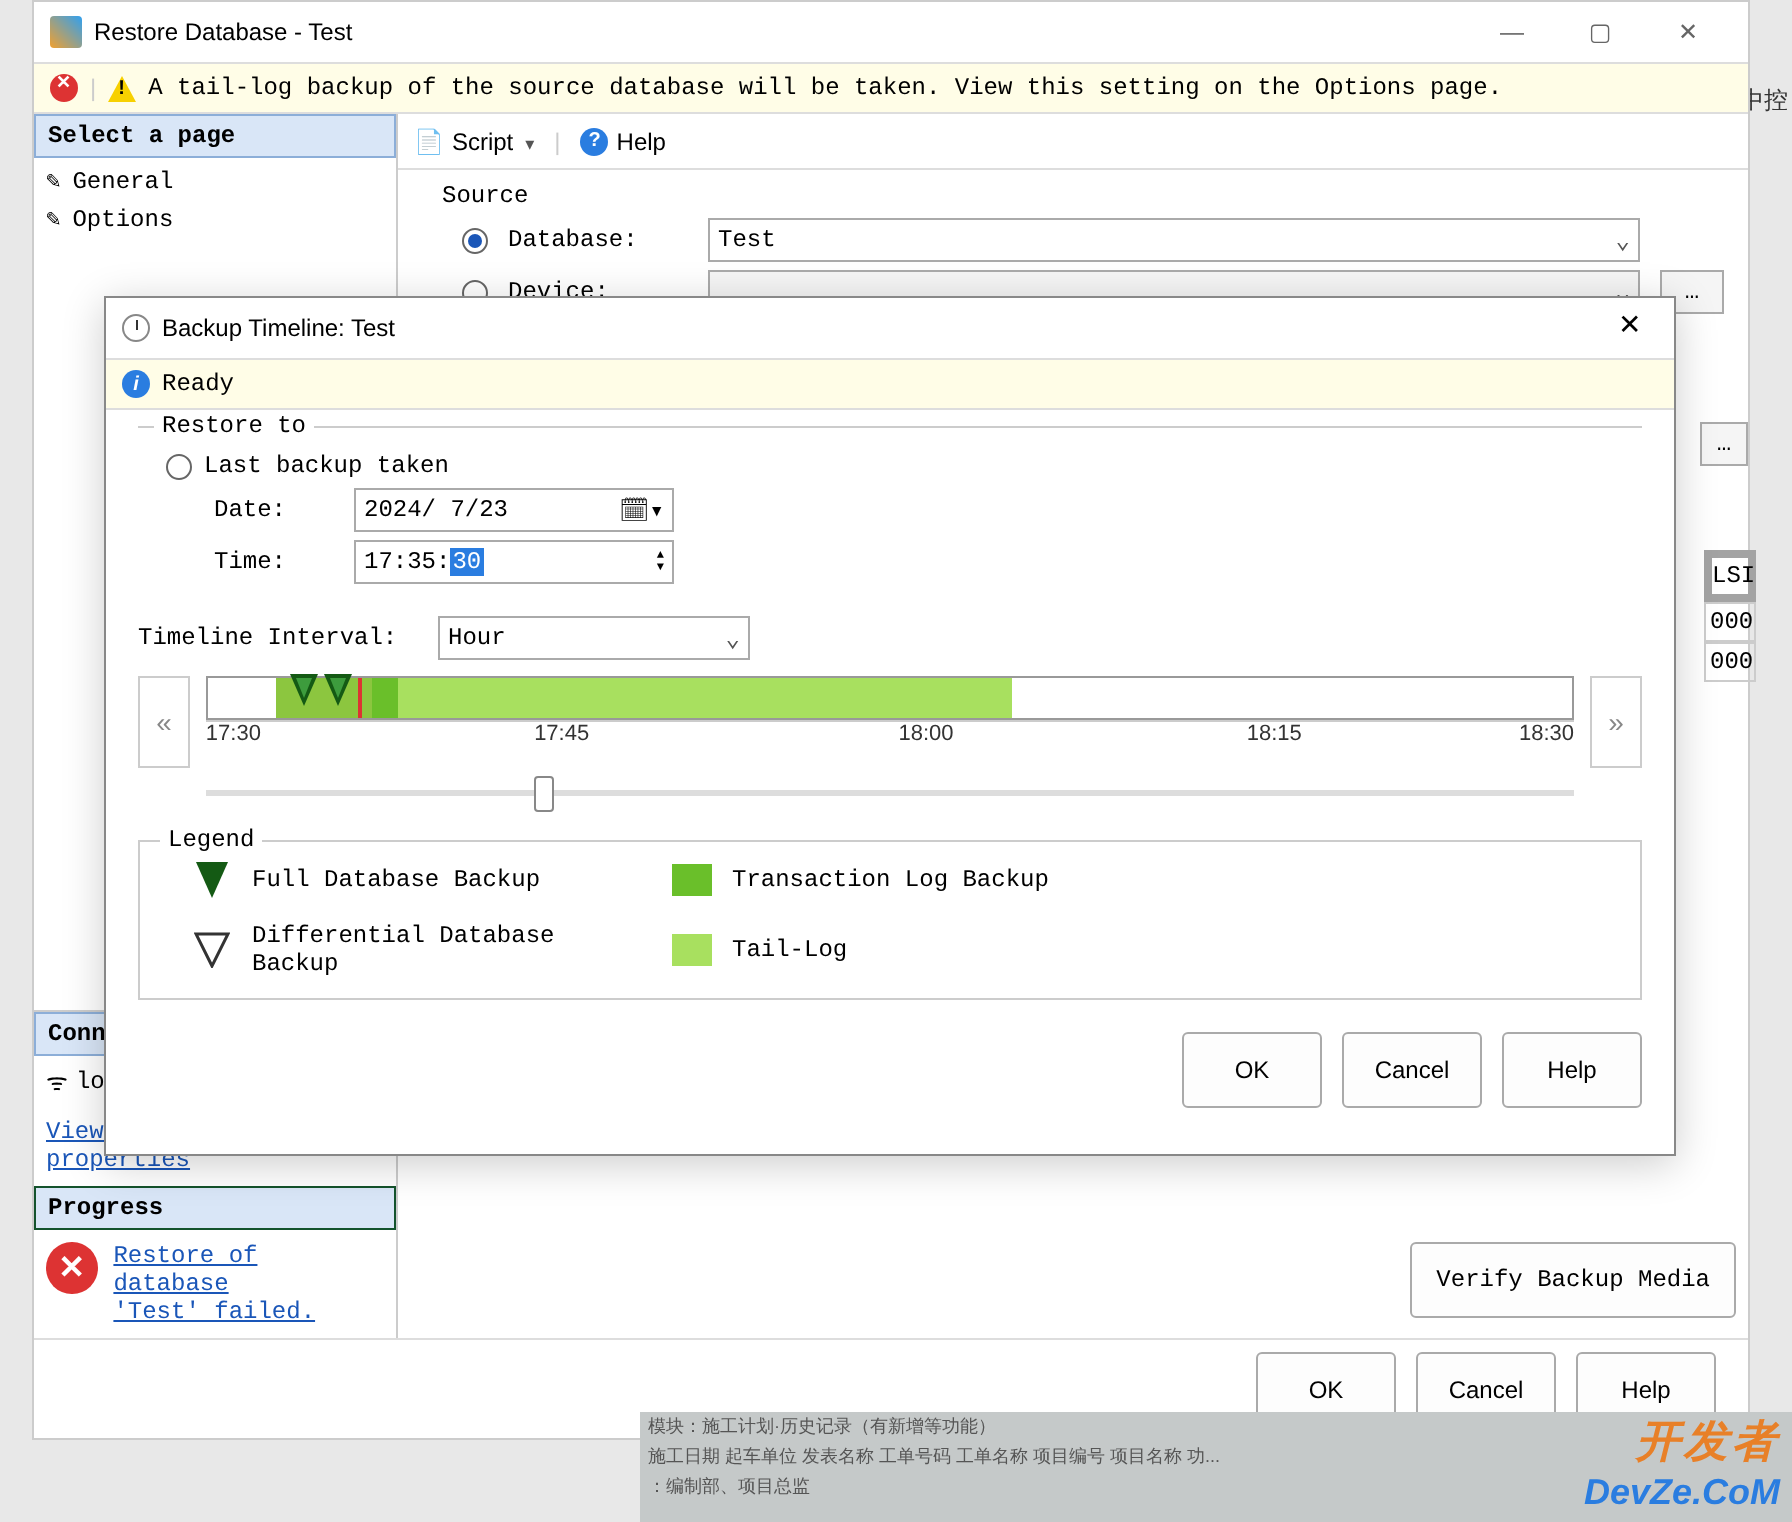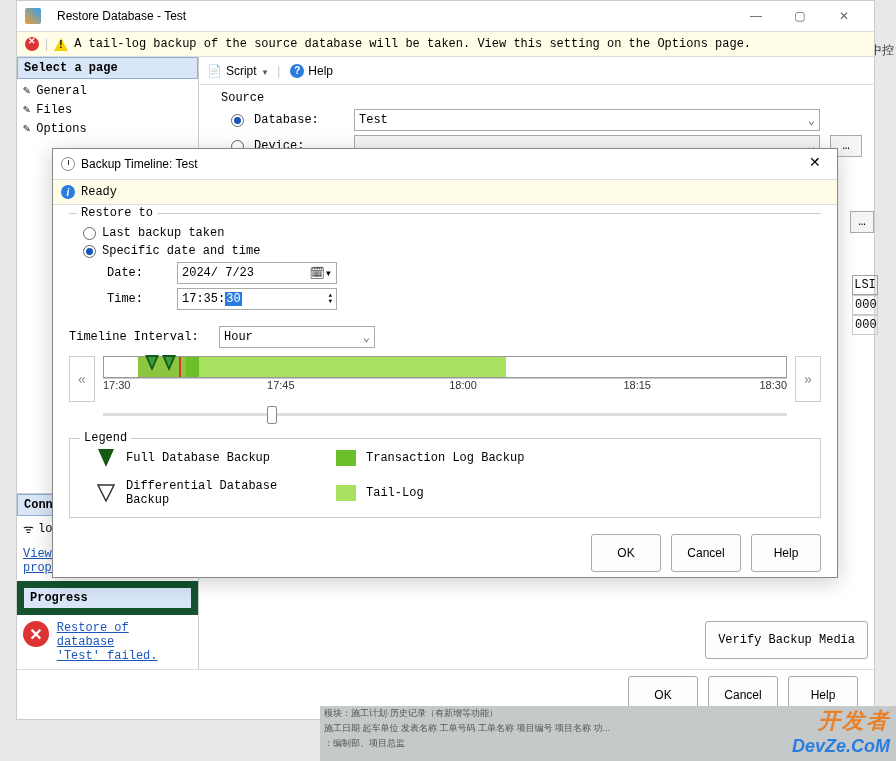--- a/index.html
+++ b/index.html
@@ -2,42 +2,42 @@
 <html><head>
 <meta charset="utf-8">
 <style>
 * { box-sizing: border-box; margin: 0; padding: 0; }
 body { font-family: "Segoe UI", Tahoma, sans-serif; font-size: 12px; background: #e8e8e8; width: 896px; height: 761px; position: relative; overflow: hidden; }
 .mono { font-family: "Courier New", monospace; }
 
 
 .main-window { position: absolute; top: 0; left: 16px; width: 859px; height: 720px; background: #fff; border: 1px solid #ccc; }
 .titlebar { height: 30px; background: #fff; display: flex; align-items: center; padding: 0 8px; justify-content: space-between; }
-.titlebar-left { display: flex; align-items: center; gap: 16px; }
+.titlebar-left { display: flex; align-items: center; gap: 6px; }
 .titlebar-icon { width: 16px; height: 16px; background: linear-gradient(45deg, #f0a030, #30a0f0); border-radius: 2px; }
 .titlebar-controls { display: flex; gap: 0; }
 .titlebar-btn { width: 44px; height: 28px; display: flex; align-items: center; justify-content: center; color: #666; }
 .status-bar { height: 26px; background: #fffde7; border-top: 1px solid #ddd; border-bottom: 1px solid #ddd; display: flex; align-items: center; padding: 0 8px; gap: 6px; }
 .status-icon-err { width: 14px; height: 14px; background: #d33; border-radius: 50%; position: relative; }
 .status-icon-err::after { content: "✕"; color: #fff; font-size: 9px; position: absolute; top: -1px; left: 3px; font-weight: bold; }
 .status-icon-warn { width: 0; height: 0; border-left: 7px solid transparent; border-right: 7px solid transparent; border-bottom: 13px solid #f7d000; position: relative; }
 .status-icon-warn::after { content: "!"; position: absolute; top: 1px; left: -2px; font-size: 10px; font-weight: bold; }
 
 .layout { display: flex; height: calc(100% - 56px - 50px); }
 .sidebar { width: 193px; background: #fff; border-right: 1px solid #ccc; display: flex; flex-direction: column; }
 .sidebar-header { background: #d9e6f7; border: 1px solid #8caed8; padding: 3px 6px; font-weight: bold; }
 .sidebar-items { padding: 2px 0; }
 .sidebar-item { padding: 2px 6px; display: flex; align-items: center; gap: 6px; }
 .pencil-icon::before { content: "✎"; }
 .sidebar-fill { flex: 1; }
 .conn-section { border-top: 1px solid #ccc; }
 .conn-header { background: #d9e6f7; border: 1px solid #8caed8; padding: 3px 6px; font-weight: bold; }
 .conn-body { padding: 4px 6px; display: flex; align-items: center; gap: 4px; }
 .link { color: #1a56b8; text-decoration: underline; cursor: pointer; display: inline-block; margin: 6px; }
-.progress-header { background: #d9e6f7; border: 7px solid #14532d; padding: 3px 6px; font-weight: bold; }
+.progress-header { background: #d9e6f7; border: 1px solid #14532d; padding: 3px 6px; font-weight: bold; }
 .progress-body { padding: 6px; display: flex; align-items: flex-start; gap: 8px; }
 .err-circle { width: 26px; height: 26px; background: #d33; border-radius: 50%; display: flex; align-items: center; justify-content: center; color: #fff; font-weight: bold; font-size: 16px; }
 
 .content { flex: 1; display: flex; flex-direction: column; }
 .toolbar { height: 28px; display: flex; align-items: center; gap: 10px; padding: 0 8px; border-bottom: 1px solid #ddd; }
 .tb-btn { display: flex; align-items: center; gap: 4px; }
 .caret-down::after { content: "▾"; font-size: 9px; color: #555; margin-left: 2px; }
 .help-icon { width: 14px; height: 14px; background: #2a7de0; border-radius: 50%; color: #fff; display: inline-flex; align-items: center; justify-content: center; font-size: 10px; font-weight: bold; }
 
 .form-area { padding: 6px 12px; flex: 1; position: relative; }
@@ -136,24 +136,20 @@
   <div class="layout">
     <div class="sidebar">
       <div class="sidebar-header mono">Select a page</div>
       <div class="sidebar-items">
         <div class="sidebar-item mono">
             <span class="pencil-icon"></span>
             <span>General</span>
           </div>
         <div class="sidebar-item mono">
             <span class="pencil-icon"></span>
-            <span>Files</span>
-          </div>
-        <div class="sidebar-item mono">
-            <span class="pencil-icon"></span>
             <span>Options</span>
           </div>
       </div>
       <div class="sidebar-fill"></div>
       <div class="conn-section">
         <div class="conn-header mono">Conne</div>
         <div class="conn-body mono">
           <span>ᯤ</span>
           <span>lo</span>
         </div>
@@ -196,21 +192,21 @@
           <span class="radio"></span>
           <span class="form-label">Device:</span>
           <div class="dropdown-field" style="background:#f5f5f5;">
             <span></span>
               <span class="dd-arrow"></span>
           </div>
           <div class="browse-btn">…</div>
         </div>
 
         <div style="position:absolute; right:-4px; top:190px; width:26px;">
-          <div style="border:1px solid #a3a3a3; text-align:center; padding:2px 0;">LSI</div>
+          <div style="border:4px solid #a3a3a3; text-align:right; padding:2px 0;">LSI</div>
           <div style="border:1px solid #ccc; text-align:right; padding:2px 2px;">000</div>
           <div style="border:1px solid #ccc; text-align:right; padding:2px 2px;">000</div>
         </div>
 
         <div style="position:absolute; right:0; top:126px;">
             <div class="browse-btn" style="width:24px;">…</div>
           </div>
 
         <div style="position:absolute; right:6px; bottom:10px;">
           <div class="btn mono" style="min-width:140px;">Verify Backup Media</div>
@@ -238,24 +234,20 @@
     <span class="info-icon">i</span>
     <span class="mono">Ready</span>
   </div>
   <div class="modal-body">
     <div class="fieldset" style="border-left:none; border-right:none; border-bottom:none; padding-bottom:0;">
       <div class="fieldset-legend">Restore to</div>
       <div class="restore-opts">
         <div class="restore-opt">
             <span class="radio"></span>
             <span>Last backup taken</span>
-          </div>
-        <div class="restore-opt">
-            <span class="radio checked"></span>
-            <span>Specific date and time</span>
           </div>
         <div class="dt-row">
           <span class="dt-label">Date:</span>
           <div class="dt-input">
             <span>2024/ 7/23</span>
             <span>🗓▾</span>
           </div>
         </div>
         <div class="dt-row">
           <span class="dt-label">Time:</span>

